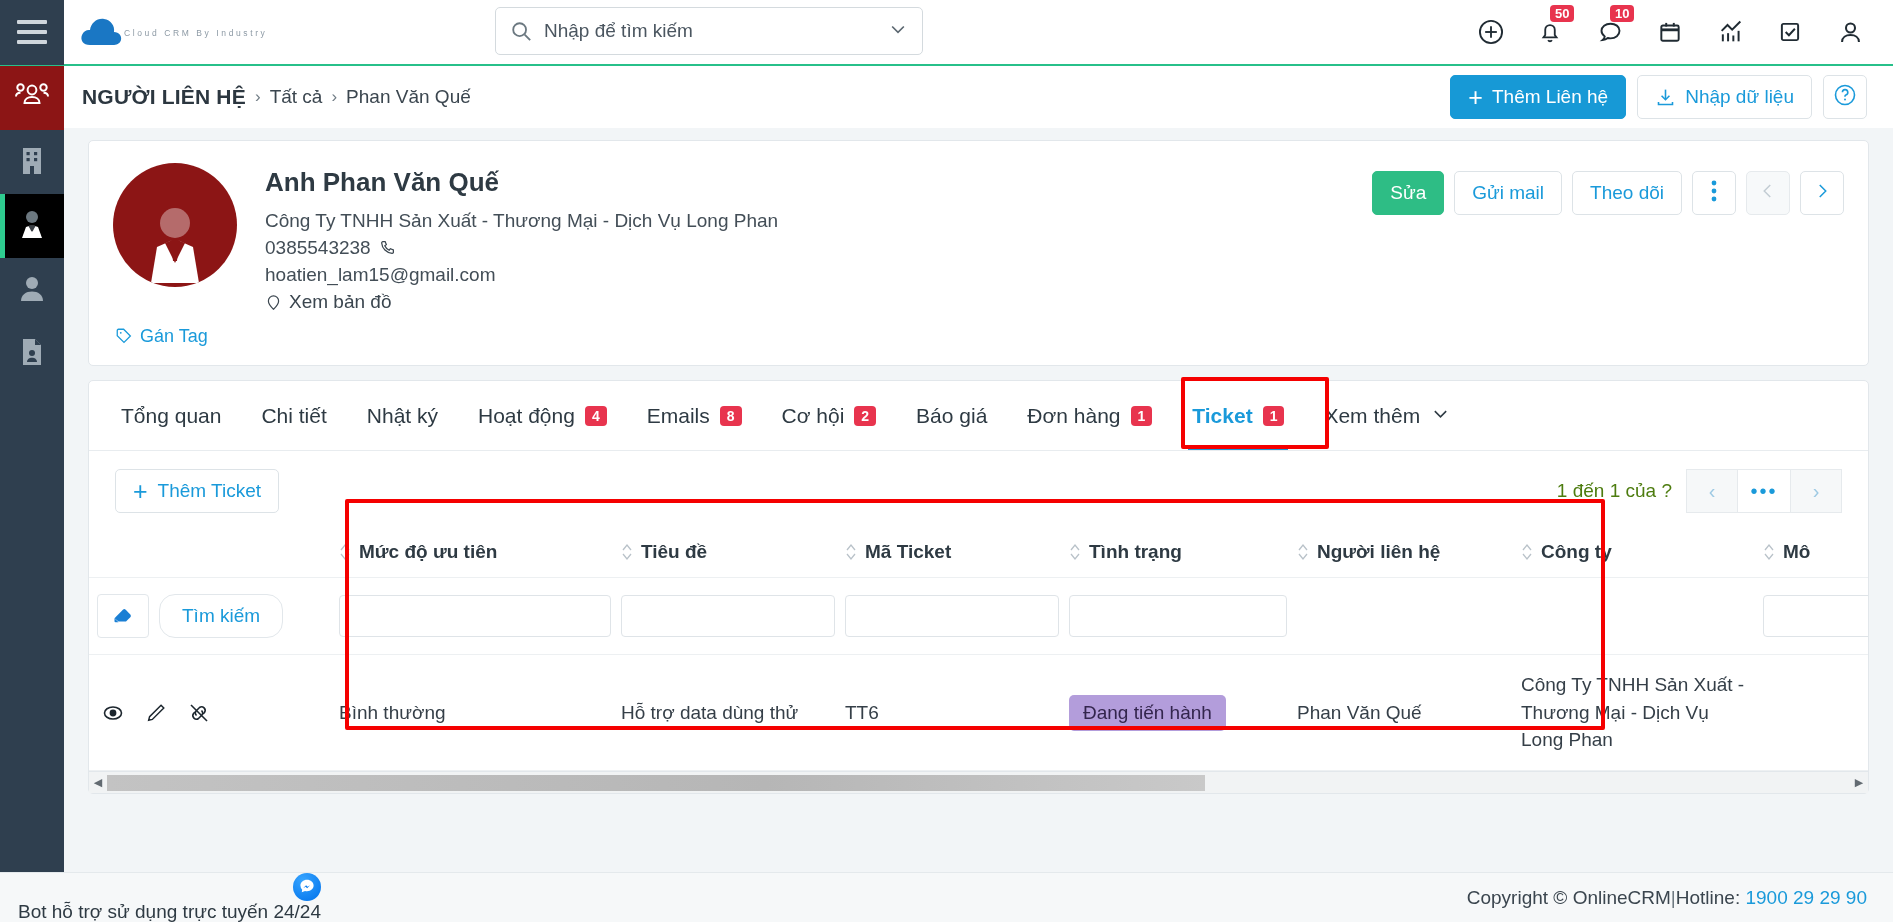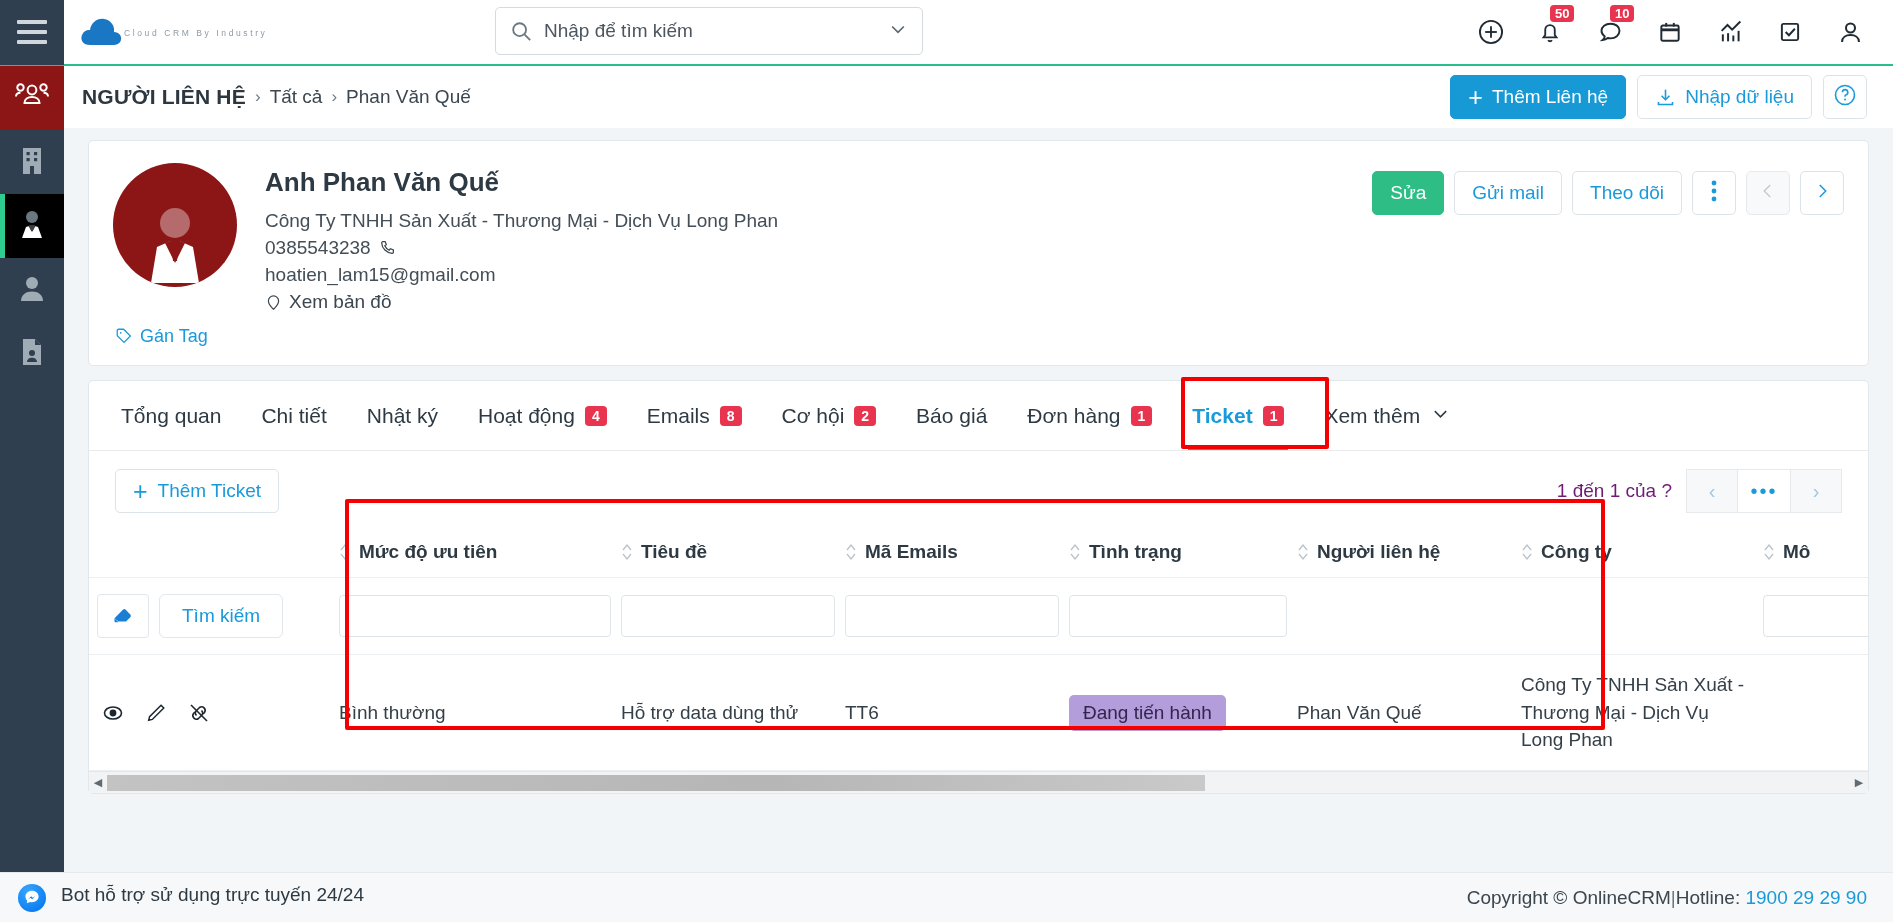--- a/index.html
+++ b/index.html
@@ -138,21 +138,21 @@
   .tab .chev { font-size: 15px; color: #2e3a43; margin-left: 2px; }
   .hl-box {
     position: absolute; border: 4px solid #f50000; border-radius: 2px;
     pointer-events: none; z-index: 9;
   }
 
   
   .tblpanel { background: #fff; margin: 0; padding: 0; position: relative; }
   .tbl-top { display: flex; align-items: center; padding: 18px 26px 14px 26px; }
   .tbl-pager { margin-left: auto; display: flex; align-items: center; gap: 14px; }
-  .pager-text { font-size: 19px; color: #701a75; }
+  .pager-text { font-size: 19px; color: #4d7c0f; }
   .pager-group { display: flex; }
   .pgbtn {
     width: 52px; height: 44px; display: flex; align-items: center; justify-content: center;
     border: 1px solid #e6eaed; background: #f6f8f9; color: #9dc9e3; font-size: 20px; cursor: pointer;
   }
   .pgbtn.mid { background: #fff; color: #1a9ada; border-left: none; border-right: none; letter-spacing: 2px; }
 
   .tbl-scroll { overflow: hidden; position: relative; }
   table.grid { border-collapse: collapse; width: 1980px; table-layout: fixed; }
   table.grid th {
@@ -168,21 +168,21 @@
     font-size: 17px; padding: 0 10px; font-family: "Liberation Sans", sans-serif; background: #fff;
   }
   .actions-cell { display: flex; align-items: center; gap: 20px; padding-left: 12px; color: #1c262e; }
   .act-ic { cursor: pointer; display: flex; }
   .srch-cell { display: flex; align-items: center; gap: 10px; padding-left: 8px; }
   .eraser-btn {
     width: 52px; height: 44px; border: 1px solid #e2e7eb; border-radius: 4px; background: #fff;
     display: flex; align-items: center; justify-content: center; cursor: pointer;
   }
   .srch-btn {
-    height: 44px; border: 1px solid #e2e7eb; border-radius: 6px; background: #fff; color: #1a9ada;
+    height: 44px; border: 1px solid #e2e7eb; border-radius: 16px; background: #fff; color: #1a9ada;
     font-size: 19px; padding: 0 22px; display: flex; align-items: center; cursor: pointer;
   }
   .status-pill {
     display: inline-block; background: #b39ddb; color: #33254d; border-radius: 5px;
     padding: 7px 14px; font-size: 19px;
   }
   .cell-multiline { line-height: 1.45; }
 
   
   .hscroll {
@@ -194,21 +194,21 @@
   .hs-thumb {
     position: absolute; left: 0; top: 1px; height: 16px; width: 63%;
     background: linear-gradient(90deg,#c3c3c3 0%, #b6b6b6 60%, #c9c9c9 100%); cursor: pointer;
   }
 
   
   .footer {
     height: 50px; background: #f6f8f9; border-top: 1px solid #e4e9ec;
     display: flex; align-items: center; padding: 0 26px 0 18px; flex: 0 0 50px;
   }
-  .fb-left { display: flex; align-items: flex-start; gap: 15px; font-size: 19px; color: #2e3a43; }
+  .fb-left { display: flex; align-items: flex-end; gap: 0; font-size: 19px; color: #2e3a43; flex-direction: column; }
   .msgr {
     width: 28px; height: 28px; border-radius: 50%;
     background: radial-gradient(circle at 35% 25%, #36a4ff 0%, #0d7ef0 75%);
     display: flex; align-items: center; justify-content: center;
   }
   .fb-right { margin-left: auto; font-size: 19px; color: #3b464f; }
   .fb-right a { color: #1a9ada; text-decoration: none; }
 
   .sep-v { color: #6c7880; }
 </style>
@@ -573,21 +573,21 @@
                     </div>
                   </th>
                   <th>
                     <div class="th-in">
                       <span class="sorter">
                         <svg width="12" height="20" viewBox="0 0 12 20" fill="none" stroke="#b9c2c9" stroke-width="1.3">
                             <polyline points="2,8 6,3 10,8"></polyline>
                             <polyline points="2,12 6,17 10,12"></polyline>
                           </svg>
                       </span>
-                      <span>Mã Emails</span>
+                      <span>Mã Ticket</span>
                     </div>
                   </th>
                   <th>
                     <div class="th-in">
                       <span class="sorter">
                         <svg width="12" height="20" viewBox="0 0 12 20" fill="none" stroke="#b9c2c9" stroke-width="1.3">
                             <polyline points="2,8 6,3 10,8"></polyline>
                             <polyline points="2,12 6,17 10,12"></polyline>
                           </svg>
                       </span>

